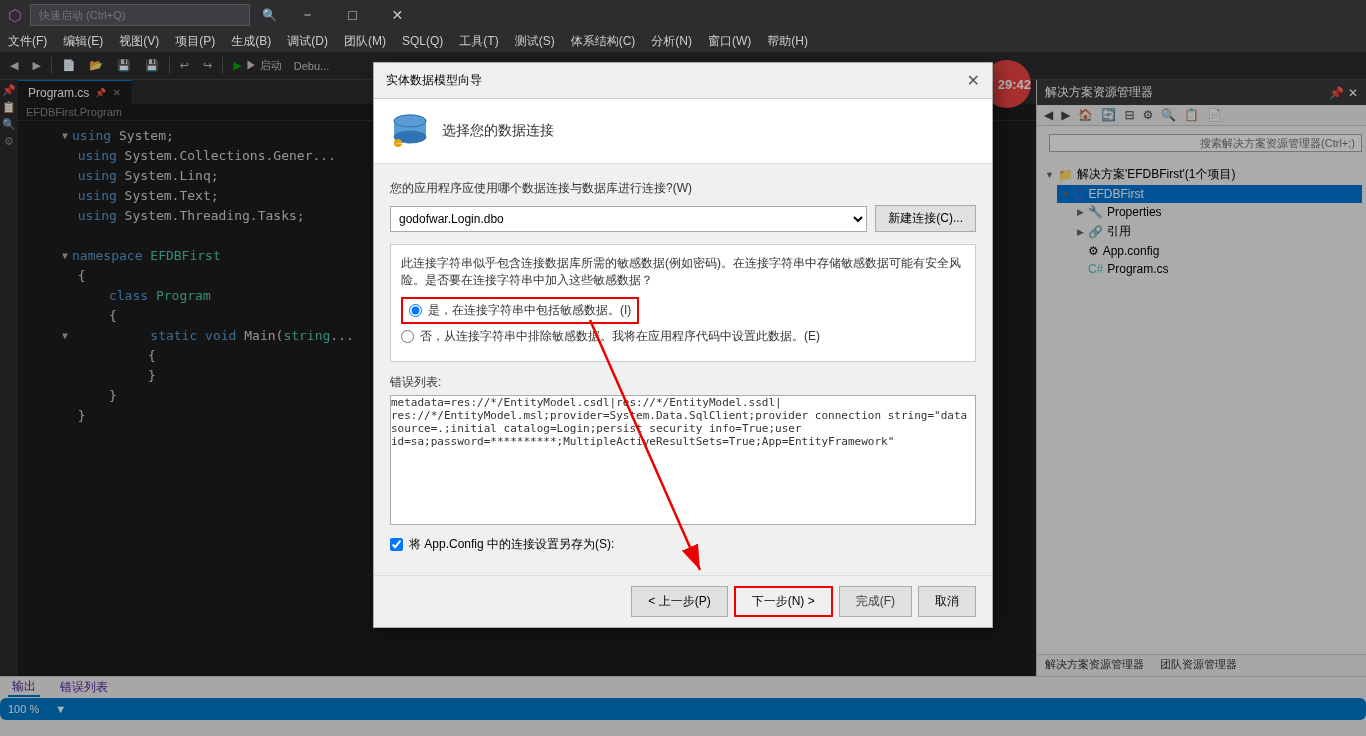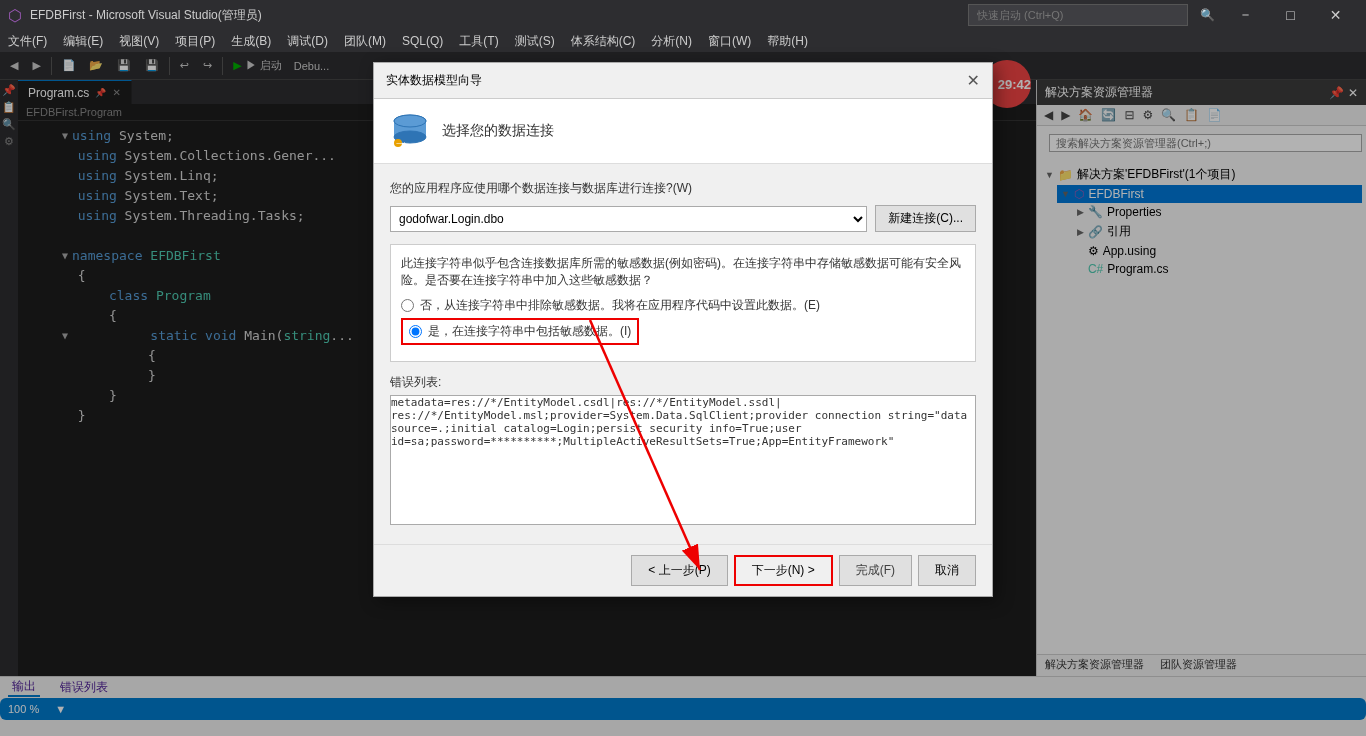--- a/index.html
+++ b/index.html
@@ -162,20 +162,21 @@
       display: flex; gap: 2px;
     }
     .se-btn { background: none; border: none; font-size: 12px; cursor: pointer; padding: 1px 3px; color: #444; }
     .se-search {
       background: #fff;
       border: 1px solid #aaa;
       padding: 2px 6px;
       font-size: 11px;
       width: 100%;
       margin: 4px;
+      text-align: right;
     }
     .tree-area { flex: 1; padding: 4px; overflow: auto; }
     .tree-item {
       display: flex; align-items: center; gap: 4px;
       padding: 2px 4px; font-size: 12px; cursor: pointer;
     }
     .tree-item.selected { background: #0078d7; color: #fff; }
     .tree-children { padding-left: 16px; }
     .expand-arrow { font-size: 9px; color: #666; }
 
@@ -295,21 +296,20 @@
     }
     .dialog-btn:disabled { color: #404040; cursor: default; }
   </style>
 </head>
 <body>
 
 <div style="position:relative; width:1366px; height:736px; overflow:hidden;">
 
   <div class="title-bar">
     <span style="color:#9b59b6; font-size:16px;">⬡</span>
-    <span style="flex:1; font-size:12px; color:#ccc;">EFDBFirst - Microsoft Visual Studio(管理员)</span>
     <input class="title-search" placeholder="快速启动 (Ctrl+Q)" style="">
     <span style="color:#aaa; margin-left:4px;">🔍</span>
     <div class="title-bar-controls">
       <button class="title-bar-btn">－</button>
       <button class="title-bar-btn">□</button>
       <button class="title-bar-btn close">✕</button>
     </div>
   </div>
 
   <div class="menu-bar">
@@ -477,21 +477,21 @@
               <span>Properties</span>
             </div>
             <div class="tree-item">
               <span class="expand-arrow">▶</span>
               <span>🔗</span>
               <span>引用</span>
             </div>
             <div class="tree-item">
               <span class="expand-arrow" style="color:transparent;">▶</span>
               <span>⚙</span>
-              <span>App.using</span>
+              <span>App.config</span>
             </div>
             <div class="tree-item">
               <span class="expand-arrow" style="color:transparent;">▶</span>
               <span style="color:#4ec9b0;">C#</span>
               <span>Program.cs</span>
             </div>
           </div>
         </div>
       </div>
 
@@ -546,40 +546,44 @@
             <option>godofwar.Login.dbo</option>
           </select>
           <button class="dialog-new-btn">新建连接(C)...</button>
         </div>
 
         
         <div class="dialog-sensitive">
           <div style="margin-bottom:8px; line-height:1.4;">此连接字符串似乎包含连接数据库所需的敏感数据(例如密码)。在连接字符串中存储敏感数据可能有安全风险。是否要在连接字符串中加入这些敏感数据？</div>
           <div class="radio-group">
             <div class="radio-row">
-              <input type="radio" name="sensitive" value="no" style="">
-              <span>否，从连接字符串中排除敏感数据。我将在应用程序代码中设置此数据。(E)</span>
-            </div>
-            <div class="radio-row">
               <div class="radio-highlight">
                 <input type="radio" name="sensitive" value="yes" checked="" style="">
                 <span>是，在连接字符串中包括敏感数据。(I)</span>
               </div>
+            </div>
+            <div class="radio-row">
+              <input type="radio" name="sensitive" value="no" style="">
+              <span>否，从连接字符串中排除敏感数据。我将在应用程序代码中设置此数据。(E)</span>
             </div>
           </div>
         </div>
 
         
         <div class="conn-string-label">错误列表:</div>
         <textarea class="conn-string-box" readonly="" style="">metadata=res://*/EntityModel.csdl|res://*/EntityModel.ssdl|
 res://*/EntityModel.msl;provider=System.Data.SqlClient;provider connection string="data
 source=.;initial catalog=Login;persist security info=True;user
 id=sa;password=**********;MultipleActiveResultSets=True;App=EntityFramework"</textarea>
 
         
+        <div class="checkbox-row">
+          <input type="checkbox" checked="" style="">
+          <span>将 App.Config 中的连接设置另存为(S):</span>
+        </div>
       </div>
 
       <div class="dialog-footer">
         <button class="dialog-btn">&lt; 上一步(P)</button>
         <button class="dialog-btn primary">下一步(N) &gt;</button>
         <button class="dialog-btn" disabled="">完成(F)</button>
         <button class="dialog-btn">取消</button>
       </div>
     </div>
   </div>

